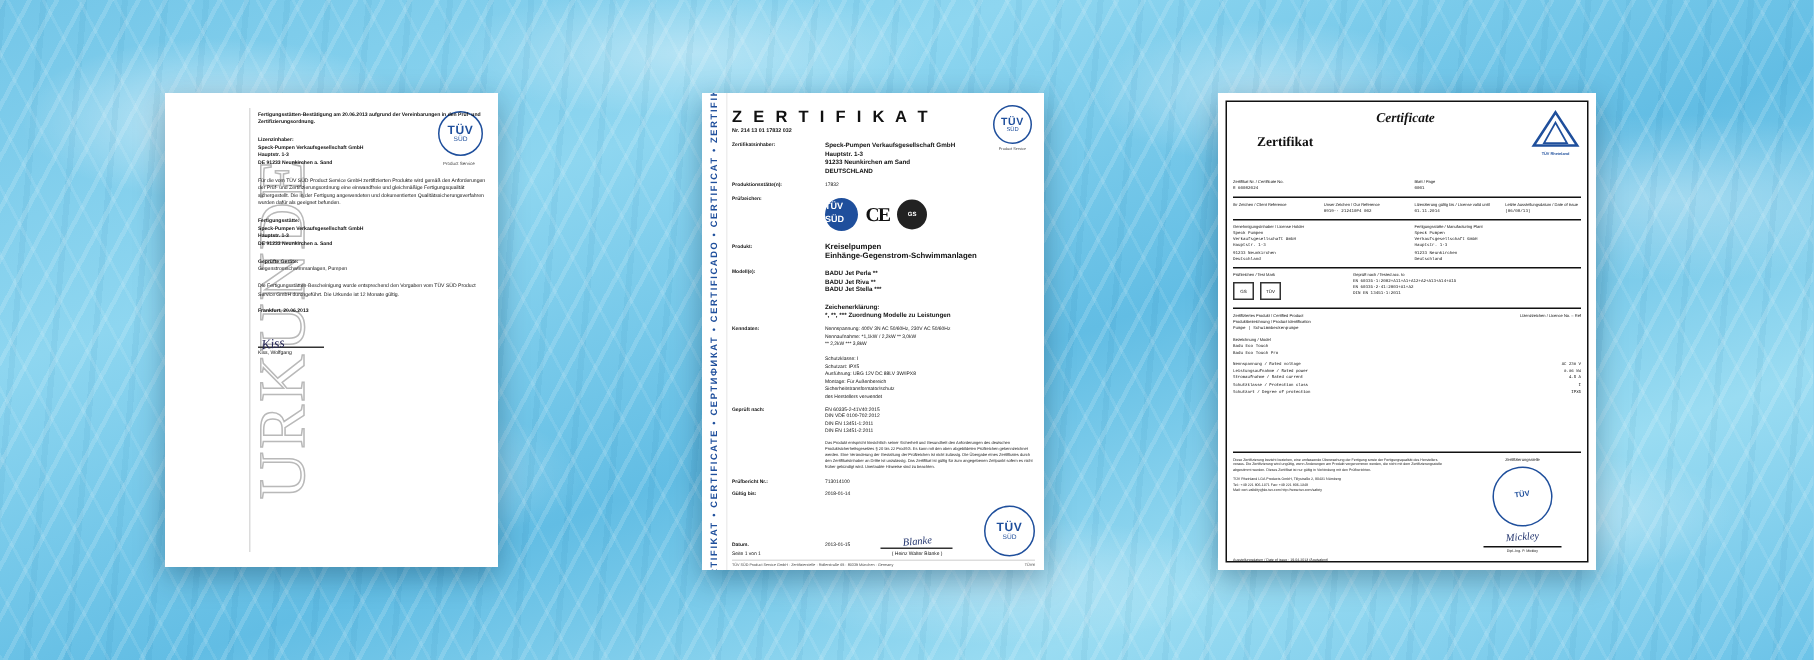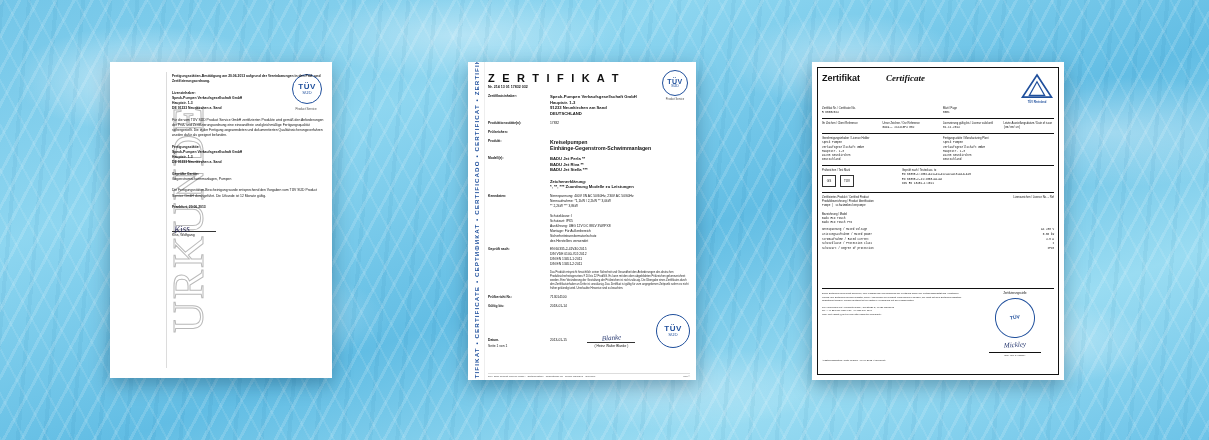--- a/index.html
+++ b/index.html
@@ -151,21 +151,21 @@
   #sheet2 .sigscript {
     font-family: "Liberation Serif", serif; font-style: italic; color: #23356e;
     font-size: 7px; transform: rotate(-5deg);
   }
 
   
   #sheet3 { left: 812px; top: 62px; width: 252px; height: 318px; }
   #sheet3 .frame { position: absolute; inset: 5px; border: .8px solid #111; }
   #sheet3 .pad { position: absolute; inset: 10px; font-size: 3px; line-height: 1.5; }
   #sheet3 .ttl { display: flex; align-items: flex-start; justify-content: space-between; }
-  #sheet3 .ttl h2 { margin: 0; font-size: 9px; font-weight: bold; font-family: Liberation Sans, sans-serif; }
+  #sheet3 .ttl h2 { margin: 16px; font-size: 9px; font-weight: bold; font-family: Liberation Serif, serif; }
   #sheet3 .ttl h3 { margin: 0 0 0 26px; font-size: 9px; font-style: italic; font-family: "Liberation Serif", serif; font-weight: bold;}
   .tuv-tri { width: 34px; height: 28px; position: relative; }
   .tuv-tri svg { width: 100%; height: 100%; }
   #sheet3 .tuvname { font-size: 2.6px; text-align: center; color: #1f4f9c; font-weight: bold; margin-top: 1px; }
   #sheet3 hr { border: 0; border-top: .7px solid #111; margin: 3px 0; }
   #sheet3 .grid2 { display: flex; gap: 10px; }
   #sheet3 .col { flex: 1; }
   #sheet3 .hdr { font-size: 2.7px; }
   #sheet3 .mono { font-family: "Liberation Mono", monospace; font-size: 2.8px; line-height: 1.5; }
   #sheet3 .boxlogos { display: flex; gap: 4px; align-items: center; margin: 2px 0; }
@@ -252,20 +252,27 @@
 DEUTSCHLAND</div>
     </div>
 
     <div class="row">
       <div class="lbl" style="white-space:pre-line">Produktionsstätte(n):</div>
       <div class="val">17832</div>
     </div>
 
     <div class="row">
       <div class="lbl">Prüfzeichen:</div>
+      <div class="val">
+        <div class="marks">
+          <div class="mark-tuv">TÜV SÜD</div>
+          <div class="mark-ce">CE</div>
+          <div class="mark-dark">GS</div>
+        </div>
+      </div>
     </div>
 
     <div class="row">
       <div class="lbl">Produkt:</div>
       <div class="val big" style="white-space:pre-line">Kreiselpumpen
 Einhänge-Gegenstrom-Schwimmanlagen</div>
     </div>
 
     <div class="row">
       <div class="lbl">Modell(e):</div>

